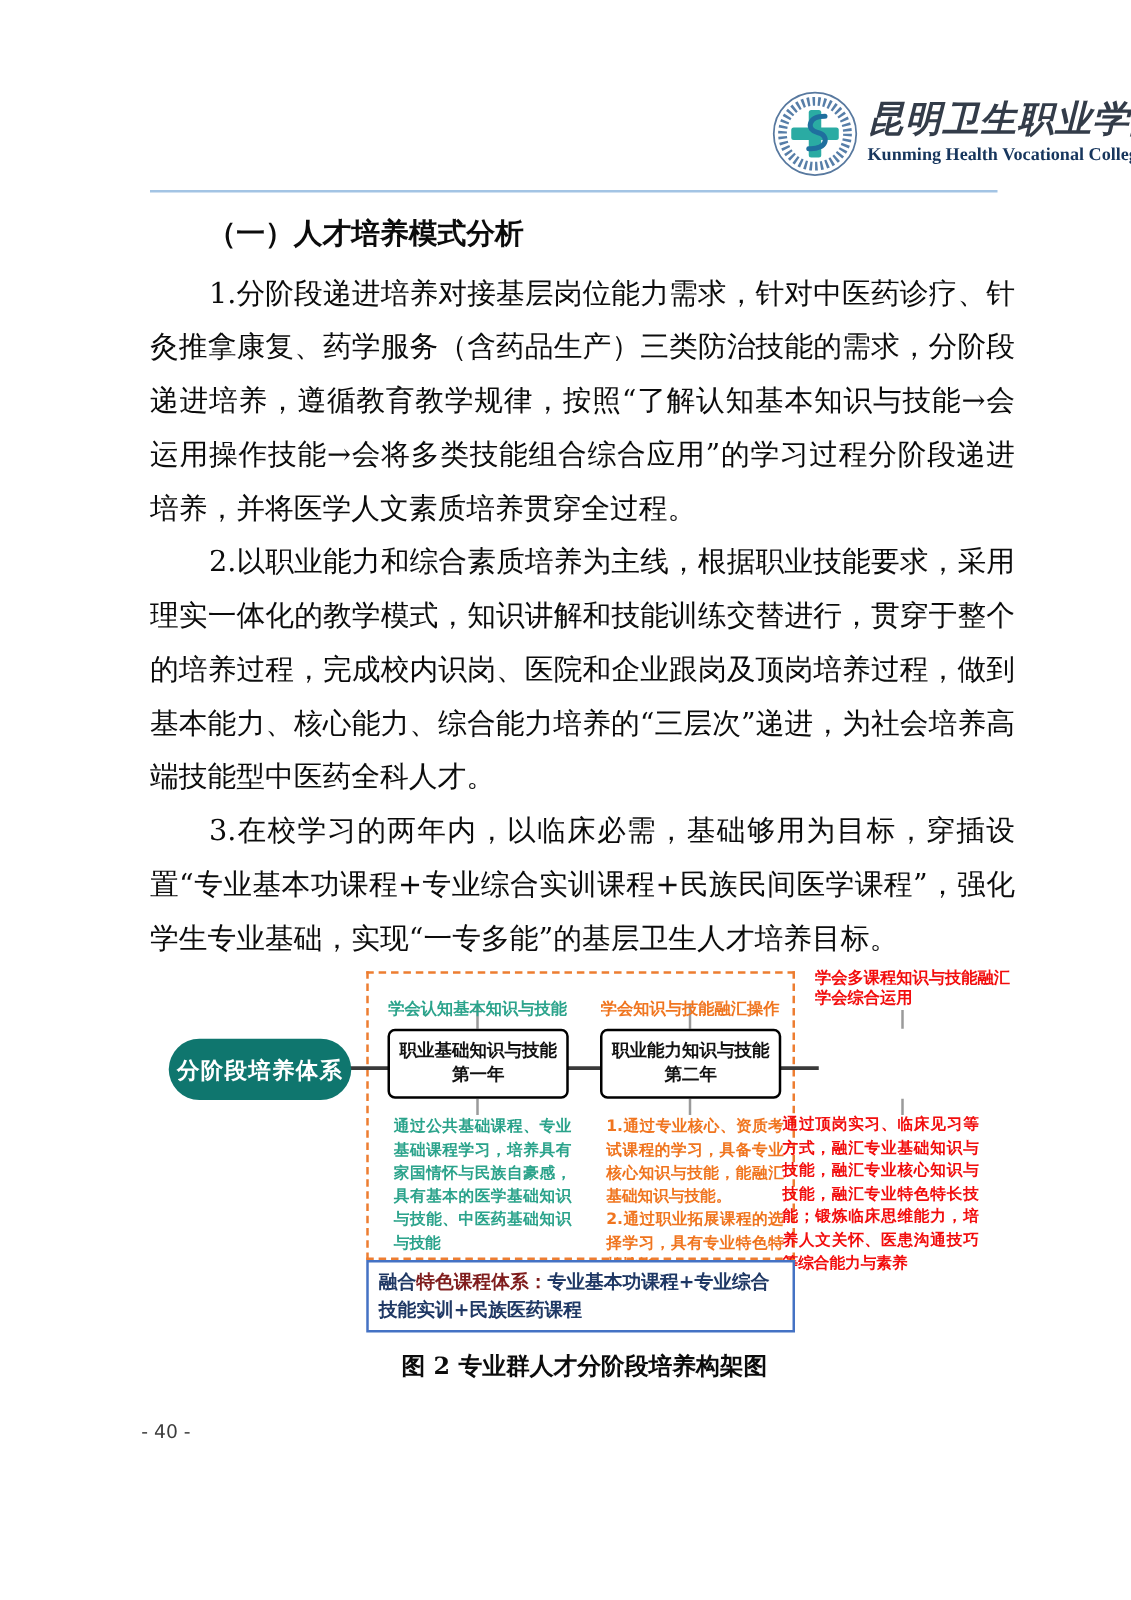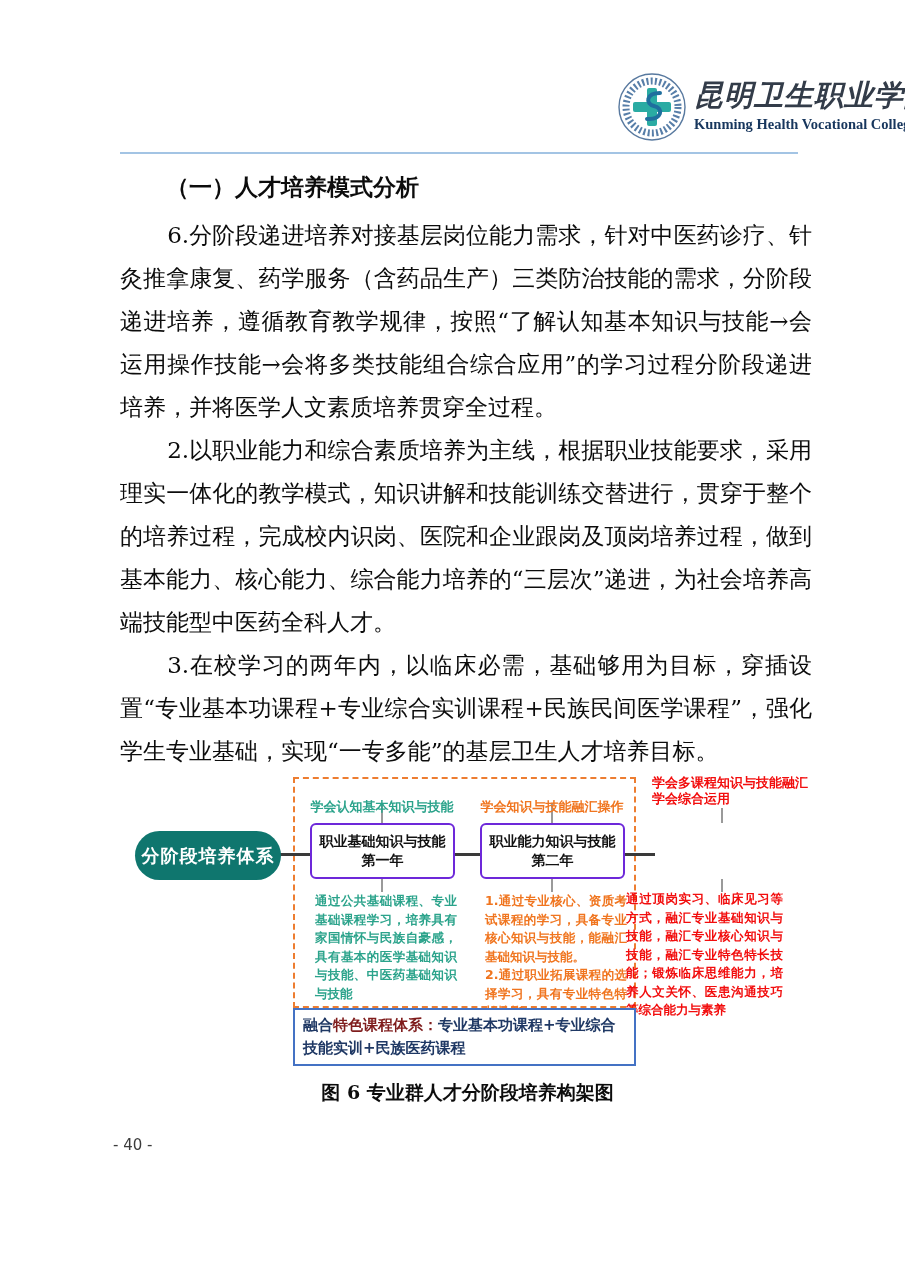--- a/index.html
+++ b/index.html
@@ -53,21 +53,21 @@
     background:#0f766e; border-radius:25px; color:#ffffff;
     display:flex; align-items:center; justify-content:center;
     font-size:18px; letter-spacing:1px;
   }
   .h-line {
     position:absolute; top:83px; height:3px; background:#3a3a3a; z-index:0;
   }
   .v-line { position:absolute; width:2px; background:#9a9a9a; }
   .stage-box {
     position:absolute; top:53px; width:145px; height:56px; z-index:1;
-    background:#ffffff; border:2px solid #6d28d9; border-radius:6px;
+    background:#ffffff; border:2px solid #000000; border-radius:6px;
     display:flex; flex-direction:column; align-items:center; justify-content:center;
     font-size:14px; line-height:19px; color:#111111; text-align:center;
   }
   .top-label { position:absolute; top:28px; font-size:13px; text-align:center; }
   .top-label.two-line { top:5px; text-align:left; white-space:pre-line; line-height:16px; }
   .desc {
     position:absolute; top:122px; font-size:12.5px; line-height:18.5px;
     text-align:justify; white-space:pre-line;
   }
   .c-teal   { color:#2ba38b; }
@@ -105,21 +105,21 @@
       <rect x="16" y="30" width="38" height="10" rx="2" fill="#2aaba3"></rect>
       <path d="M43 21 C29 21 28 32 37 34 C47 36 45 48 30 47" fill="none" stroke="#1f6f9e" stroke-width="4" stroke-linecap="round"></path>
     </svg>
     <div class="name-zh">昆明卫生职业学院</div>
     <div class="name-en">Kunming Health Vocational College</div>
     <div class="header-rule"></div>
   </div>
 
   <div class="body-text">
     <div class="heading">（一）人才培养模式分析</div>
-    <div class="para">6.分阶段递进培养对接基层岗位能力需求，针对中医药诊疗、针灸推拿康复、药学服务（含药品生产）三类防治技能的需求，分阶段递进培养，遵循教育教学规律，按照“了解认知基本知识与技能→会运用操作技能→会将多类技能组合综合应用”的学习过程分阶段递进培养，并将医学人文素质培养贯穿全过程。</div>
+    <div class="para">1.分阶段递进培养对接基层岗位能力需求，针对中医药诊疗、针灸推拿康复、药学服务（含药品生产）三类防治技能的需求，分阶段递进培养，遵循教育教学规律，按照“了解认知基本知识与技能→会运用操作技能→会将多类技能组合综合应用”的学习过程分阶段递进培养，并将医学人文素质培养贯穿全过程。</div>
     <div class="para">2.以职业能力和综合素质培养为主线，根据职业技能要求，采用理实一体化的教学模式，知识讲解和技能训练交替进行，贯穿于整个的培养过程，完成校内识岗、医院和企业跟岗及顶岗培养过程，做到基本能力、核心能力、综合能力培养的“三层次”递进，为社会培养高端技能型中医药全科人才。</div>
     <div class="para">3.在校学习的两年内，以临床必需，基础够用为目标，穿插设置“专业基本功课程+专业综合实训课程+民族民间医学课程”，强化学生专业基础，实现“一专多能”的基层卫生人才培养目标。</div>
   </div>
 
   <div class="diagram">
 
     <div class="dashed-rect"></div>
 
     <div class="h-line" style="left:278px; width:377px;"></div>
 
@@ -151,16 +151,16 @@
 
     <div class="top-label two-line c-red" style="left:652px; width:210px;">学会多课程知识与技能融汇
 学会综合运用</div>
     <div class="desc c-red" style="left:626px; top:120px; width:157px;">通过顶岗实习、临床见习等方式，融汇专业基础知识与技能，融汇专业核心知识与技能，融汇专业特色特长技能；锻炼临床思维能力，培养人文关怀、医患沟通技巧等综合能力与素养</div>
 
     <div class="fusion-box">
       <span>融合</span><span class="hl">特色课程体系：</span><span>专业基本功课程+专业综合技能实训+民族医药课程</span>
     </div>
   </div>
 
-  <div class="caption">图 6 专业群人才分阶段培养构架图</div>
+  <div class="caption">图 2 专业群人才分阶段培养构架图</div>
   <div class="page-num">- 40 -</div>
 
 </div>
 
 </body></html>

